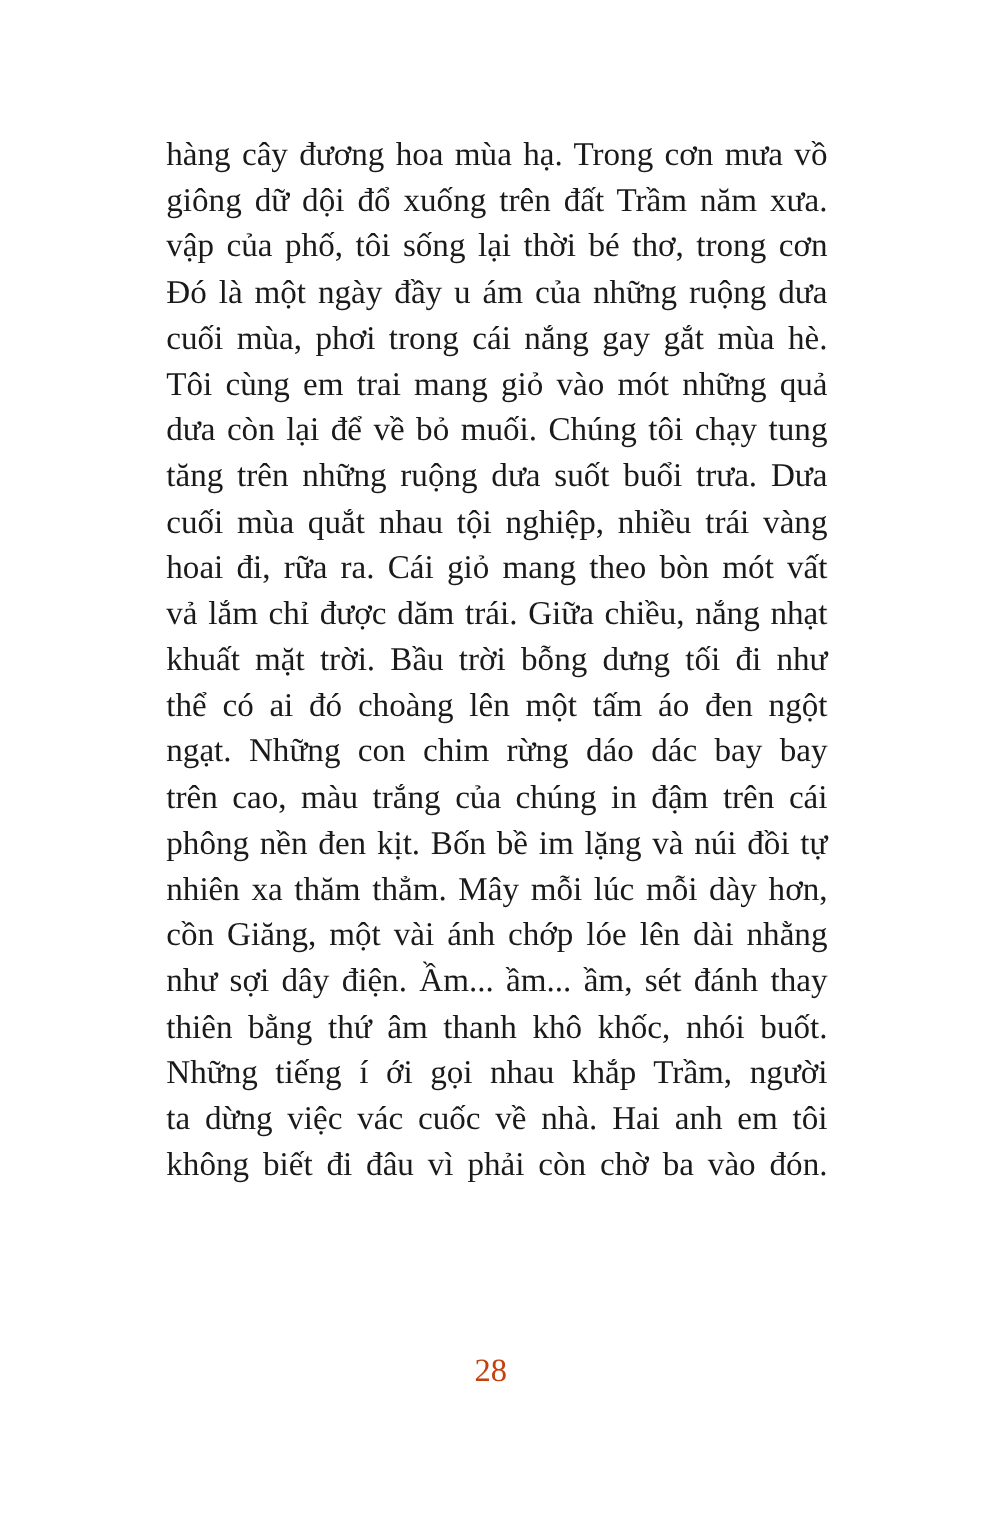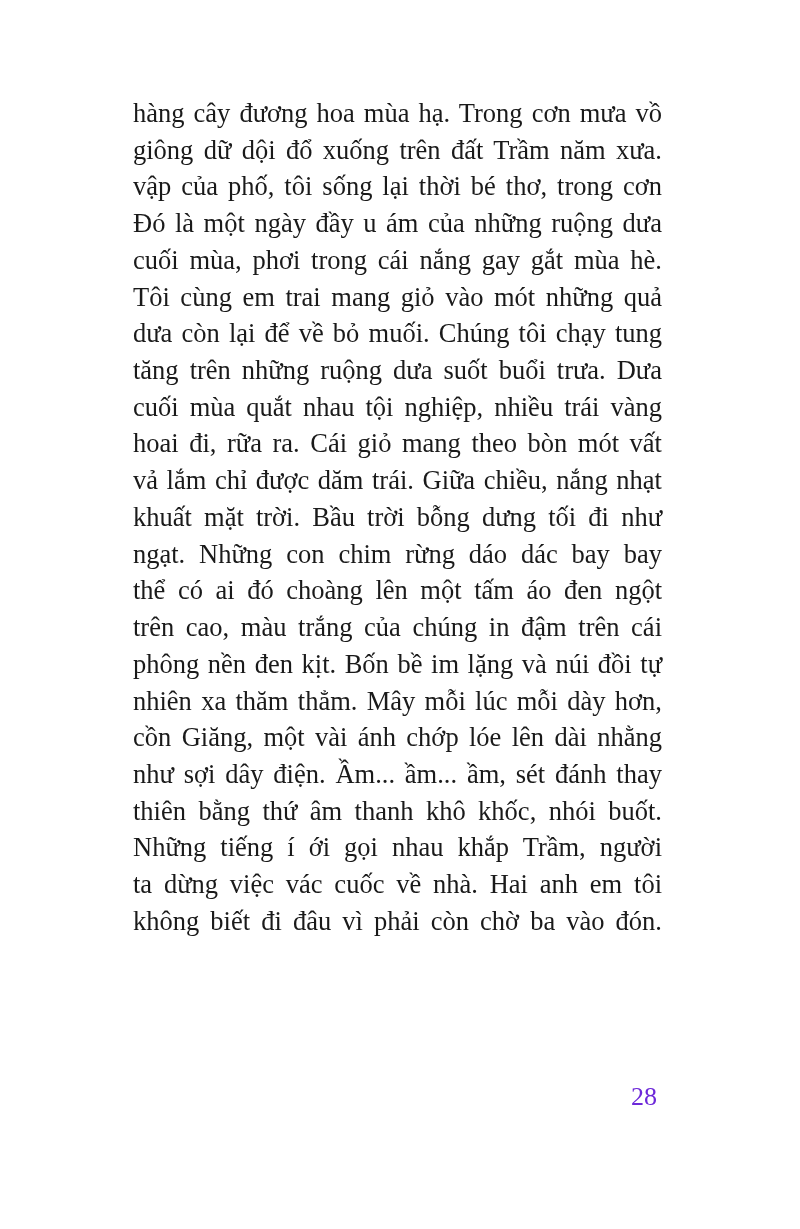--- a/index.html
+++ b/index.html
@@ -12,61 +12,61 @@
     width: 800px;
     height: 1229px;
     background: #ffffff;
     font-family: "Liberation Serif", "DejaVu Serif", serif;
     color: #1a1a1a;
     overflow: hidden;
   }
   .text-block {
     position: absolute;
     left: 133px;
-    top: 95px;
+    top: 105px;
     width: 529px;
   }
   .line {
     font-size: 26.5px;
     line-height: 36.72px;
     text-align: justify;
     text-align-last: justify;
     -moz-text-align-last: justify;
     color: #1a1a1a;
   }
   .page-number {
     position: absolute;
     top: 1082px;
     left: 128px;
     width: 529px;
-    text-align: right;
+    text-align: center;
     font-size: 26px;
     line-height: 30px;
-    color: #6d28d9;
+    color: #c2410c;
   }
 </style>
 </head>
 <body>
 
 <div class="page">
   <div class="text-block" id="text-block">
       <div class="line">hàng cây đương hoa mùa hạ. Trong cơn mưa vồ</div>
       <div class="line">giông dữ dội đổ xuống trên đất Trầm năm xưa.</div>
       <div class="line">vập của phố, tôi sống lại thời bé thơ, trong cơn</div>
       <div class="line">Đó là một ngày đầy u ám của những ruộng dưa</div>
       <div class="line">cuối mùa, phơi trong cái nắng gay gắt mùa hè.</div>
       <div class="line">Tôi cùng em trai mang giỏ vào mót những quả</div>
       <div class="line">dưa còn lại để về bỏ muối. Chúng tôi chạy tung</div>
       <div class="line">tăng trên những ruộng dưa suốt buổi trưa. Dưa</div>
       <div class="line">cuối mùa quắt nhau tội nghiệp, nhiều trái vàng</div>
       <div class="line">hoai đi, rữa ra. Cái giỏ mang theo bòn mót vất</div>
       <div class="line">vả lắm chỉ được dăm trái. Giữa chiều, nắng nhạt</div>
       <div class="line">khuất mặt trời. Bầu trời bỗng dưng tối đi như</div>
+      <div class="line">thể có ai đó choàng lên một tấm áo đen ngột</div>
       <div class="line">ngạt. Những con chim rừng dáo dác bay bay</div>
-      <div class="line">thể có ai đó choàng lên một tấm áo đen ngột</div>
       <div class="line">trên cao, màu trắng của chúng in đậm trên cái</div>
       <div class="line">phông nền đen kịt. Bốn bề im lặng và núi đồi tự</div>
       <div class="line">nhiên xa thăm thẳm. Mây mỗi lúc mỗi dày hơn,</div>
       <div class="line">cồn Giăng, một vài ánh chớp lóe lên dài nhằng</div>
       <div class="line">như sợi dây điện. Ầm... ầm... ầm, sét đánh thay</div>
       <div class="line">thiên bằng thứ âm thanh khô khốc, nhói buốt.</div>
       <div class="line">Những tiếng í ới gọi nhau khắp Trầm, người</div>
       <div class="line">ta dừng việc vác cuốc về nhà. Hai anh em tôi</div>
       <div class="line">không biết đi đâu vì phải còn chờ ba vào đón.</div>
     </div>

